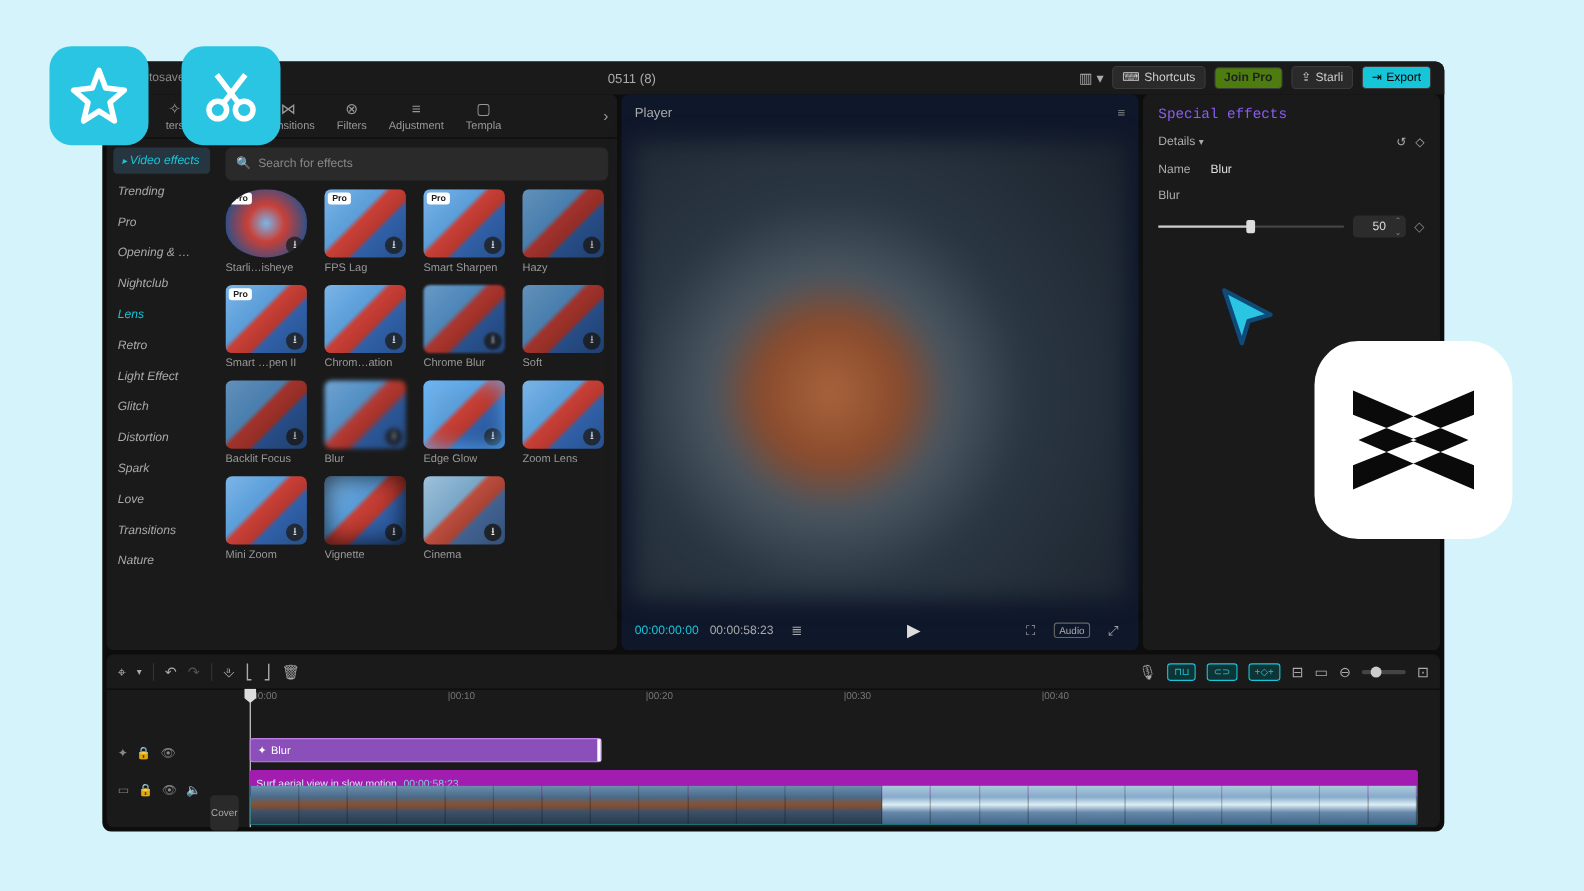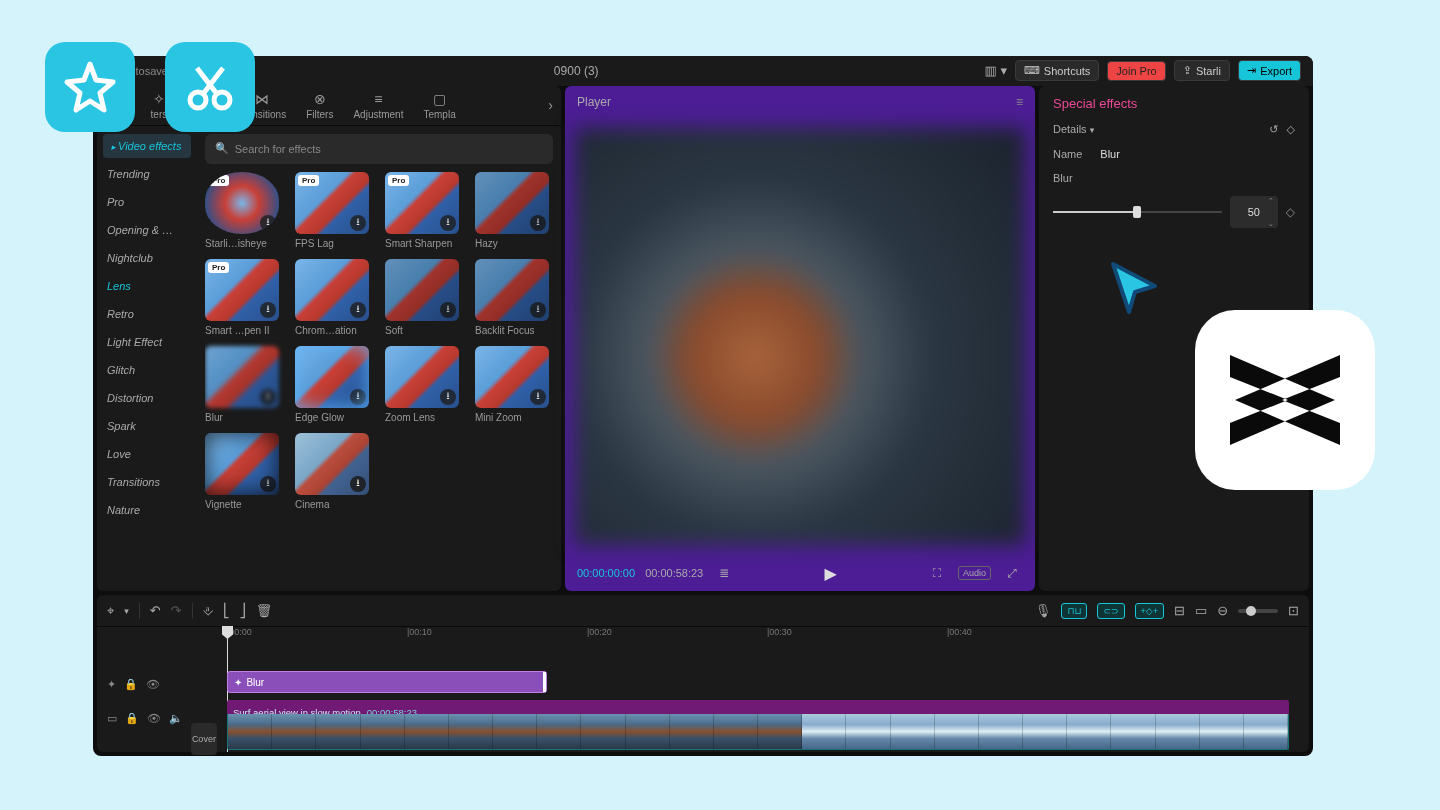--- a/index.html
+++ b/index.html
@@ -4,21 +4,21 @@
 <style>
 * { margin: 0; padding: 0; box-sizing: border-box; font-family: -apple-system, BlinkMacSystemFont, "Segoe UI", sans-serif; }
 body { background: #d5f3fb; width: 1440px; height: 810px; overflow: hidden; position: relative; }
 .app { position: absolute; left: 93px; top: 56px; width: 1220px; height: 700px; background: #0d0d0d; border-radius: 8px; display: flex; flex-direction: column; color: #ccc; font-size: 12px; }
 .titlebar { height: 30px; background: #1a1a1a; display: flex; align-items: center; padding: 0 12px; justify-content: space-between; border-radius: 8px 8px 0 0; }
 .titlebar-left { display: flex; align-items: center; gap: 6px; }
 .dot { width: 11px; height: 11px; border-radius: 50%; }
 .titlebar-center { color: #aaa; font-size: 12px; }
 .titlebar-right { display: flex; align-items: center; gap: 8px; }
 .tb-btn { display: flex; align-items: center; gap: 4px; padding: 3px 8px; border-radius: 4px; background: #2a2a2a; color: #ccc; font-size: 11px; border: 1px solid #3a3a3a; cursor: pointer; }
-.tb-btn.pro { background: #ef4444; color: #222; font-weight: 400; }
+.tb-btn.pro { background: #4d7c0f; color: #222; font-weight: 700; }
 .tb-btn.export { background: #17c5d8; color: #000; font-weight: 500; }
 .main { display: flex; height: 510px; gap: 4px; padding: 0 4px; }
 .left-panel { width: 464px; display: flex; flex-direction: column; background: #1a1a1a; border-radius: 6px; }
 .tab-row { display: flex; align-items: center; height: 40px; padding: 0 8px; gap: 20px; border-bottom: 1px solid #0a0a0a; position: relative; }
 .tab { display: flex; flex-direction: column; align-items: center; gap: 2px; font-size: 10px; color: #999; cursor: pointer; }
 .tab.active { color: #17c5d8; }
 .tab-icon { font-size: 14px; }
 .more-tabs { position: absolute; right: 8px; color: #999; font-size: 14px; cursor: pointer; }
 .left-body { display: flex; flex: 1; overflow: hidden; }
 .sidebar { width: 100px; padding: 6px 0; overflow: hidden; }
@@ -33,78 +33,78 @@
 .thumb.dim { filter: brightness(0.8) blur(0.5px); }
 .thumb.blur1 { filter: blur(1px) brightness(0.85); }
 .thumb.blur2 { filter: blur(2px) brightness(0.9); }
 .thumb.glow::after { content:''; position:absolute; inset:0; border-radius:6px; box-shadow: inset 0 0 18px rgba(90,180,255,0.85); }
 .thumb.vign::after { content:''; position:absolute; inset:0; border-radius:6px; box-shadow: inset 0 0 22px rgba(0,0,0,0.75); }
 .thumb.fish { border-radius: 50%/45%; overflow:hidden; background: radial-gradient(circle at 50% 50%, #7bb5e8 0%, #c84038 35%, #28508c 80%, #888 100%); }
 .thumb.cinema { filter: sepia(0.3) contrast(1.1); }
 .pro-badge { position: absolute; top: 3px; left: 3px; background: #fff; color: #222; font-size: 8px; font-weight: 700; padding: 1px 4px; border-radius: 3px; }
 .dl { position: absolute; bottom: 3px; right: 3px; width: 16px; height: 16px; background: rgba(30,30,30,0.8); border-radius: 50%; display: flex; align-items: center; justify-content: center; color: #ddd; font-size: 10px; }
 .card-label { font-size: 10px; color: #999; white-space: nowrap; overflow: hidden; text-overflow: ellipsis; width: 74px; }
-.center-panel { flex: 1; display: flex; flex-direction: column; background: #4c1d95; border-radius: 6px; }
+.center-panel { flex: 1; display: flex; flex-direction: column; background: #0f172a; border-radius: 6px; }
 .player-head { height: 32px; display: flex; align-items: center; justify-content: space-between; padding: 0 12px; font-size: 12px; color: #aaa; }
 .viewport { flex: 1; margin: 10px; border-radius: 4px; background: radial-gradient(circle at 40% 55%, #a8643c 0%, #8a4a2c 18%, #4a5660 30%, #2a3642 50%, #1a222c 100%); filter: blur(10px); }
 .player-bar { height: 36px; display: flex; align-items: center; padding: 0 12px; gap: 10px; font-size: 11px; }
 .time-cur { color: #17c5d8; }
 .time-dur { color: #aaa; }
 .play-icon { margin: 0 auto; font-size: 16px; color: #ddd; cursor: pointer; }
 .pb-right { display: flex; gap: 10px; align-items: center; }
 .pb-ic { width: 22px; height: 18px; display: flex; align-items: center; justify-content: center; color: #aaa; cursor: pointer; font-size: 12px; }
 .ratio { border: 1px solid #666; border-radius: 3px; padding: 1px 4px; font-size: 9px; color: #aaa; }
 .right-panel { width: 270px; background: #1a1a1a; border-radius: 6px; padding: 10px 14px; display: flex; flex-direction: column; gap: 12px; position: relative; }
-.rp-title { color: #ec4899; font-size: 13px; }
+.rp-title { color: #8b5cf6; font-size: 13px; font-family: Liberation Mono, monospace; }
 .rp-row { display: flex; align-items: center; justify-content: space-between; font-size: 11px; color: #aaa; }
 .rp-row .icons { display: flex; gap: 8px; }
 .rp-label { font-size: 11px; color: #aaa; }
 .slider-row { display: flex; align-items: center; gap: 8px; }
 .slider { flex: 1; height: 2px; background: #444; position: relative; border-radius: 2px; }
 .slider-fill { position: absolute; left: 0; height: 2px; background: #ccc; }
 .slider-thumb { position: absolute; top: -5px; width: 8px; height: 12px; background: #ddd; border-radius: 2px; }
-.stepper { width: 48px; height: 32px; background: #2c2c2c; border-radius: 4px; display: flex; align-items: center; justify-content: center; font-size: 11px; color: #ddd; position: relative; }
+.stepper { width: 48px; height: 20px; background: #2c2c2c; border-radius: 4px; display: flex; align-items: center; justify-content: center; font-size: 11px; color: #ddd; position: relative; }
 .stepper::after { content:'⌃'; position:absolute; right:4px; top:1px; font-size:7px; color:#888; }
 .stepper::before { content:'⌄'; position:absolute; right:4px; bottom:0; font-size:7px; color:#888; }
 .cursor-overlay { position: absolute; pointer-events: none; }
 .timeline { flex: 1; background: #1a1a1a; margin: 4px; border-radius: 6px; display: flex; flex-direction: column; }
 .tl-toolbar { height: 32px; display: flex; align-items: center; padding: 0 10px; gap: 10px; border-bottom: 1px solid #0a0a0a; }
 .tl-ic { color: #aaa; font-size: 13px; cursor: pointer; }
 .tl-right { margin-left: auto; display: flex; gap: 10px; align-items: center; }
 .tl-chip { background: #0f3436; border: 1px solid #17c5d8; color: #17c5d8; padding: 2px 5px; border-radius: 3px; font-size: 9px; }
 .tl-body { flex: 1; display: flex; position: relative; }
 .tl-left { width: 130px; display: flex; flex-direction: column; }
 .tl-left-row { height: 26px; display: flex; align-items: center; gap: 8px; padding: 0 10px; color: #888; font-size: 11px; }
 .cover-btn { width: 32px; height: 32px; background: #2a2a2a; border-radius: 4px; display: flex; align-items: center; justify-content: center; font-size: 9px; color: #aaa; margin-left: auto; margin-top: 41px; }
 .tl-tracks { flex: 1; position: relative; }
 .ruler { height: 20px; display: flex; color: #777; font-size: 9px; position: relative; }
 .ruler span { position: absolute; }
 .playhead { position: absolute; left: 0; top: 0; bottom: 0; width: 1px; background: #ddd; }
 .playhead::before { content:''; position:absolute; top:-1px; left:-5px; width:11px; height:13px; background:#ddd; clip-path: polygon(0 0,100% 0,100% 65%,50% 100%,0 65%); }
 .track { height: 25px; margin-top: 6px; position: relative; }
 .fx-clip { position: absolute; left: 0; width: 320px; height: 22px; background: #8a4fb8; border: 1px solid #c080e8; border-radius: 3px; display: flex; align-items: center; padding: 0 6px; gap: 4px; color: #fff; font-size: 10px; }
 .fx-clip::after { content:''; position:absolute; right:0; top:0; bottom:0; width:3px; background:#fff; }
-.vid-header { position: absolute; left: 0; right: 20px; height: 24px; background: #701a75; color: #cfeff1; font-size: 9.5px; padding: 0 6px; display: flex; align-items: center; gap: 6px; border-radius: 2px 2px 0 0; }
+.vid-header { position: absolute; left: 0; right: 20px; height: 24px; background: #a21caf; color: #cfeff1; font-size: 9.5px; padding: 0 6px; display: flex; align-items: center; gap: 6px; border-radius: 2px 2px 0 0; }
 .vid-strip { position: absolute; top: 14px; left: 0; right: 20px; height: 36px; display: flex; border: 1px solid #17727a; border-top:none; border-radius: 0 0 2px 2px; overflow: hidden; }
 .frame { flex: 1; background: linear-gradient(180deg, #6a92b0 0%, #4a6a88 30%, #885030 50%, #3a5068 70%, #2a3a4c 100%); border-right: 1px solid rgba(0,0,0,0.2); }
 .frame.w { background: linear-gradient(180deg, #aaccdd 0%, #88aacc 30%, #ddeef5 50%, #6688aa 70%, #446688 100%); }
 .badge-icon { position: absolute; width: 90px; height: 90px; background: #2bc5e4; border-radius: 20px; display: flex; align-items: center; justify-content: center; }
 .logo-overlay { position: absolute; width: 180px; height: 180px; background: #fff; border-radius: 40px; display: flex; align-items: center; justify-content: center; }
 </style>
 </head>
 <body>
 
 <div class="app">
 
   <div class="titlebar">
     <div class="titlebar-left">
       <span class="dot" style="background:#5ac45a"></span>
       <span style="font-size:11px;color:#888">Autosave</span>
     </div>
-    <div class="titlebar-center">0900 (3)</div>
+    <div class="titlebar-center">0511 (8)</div>
     <div class="titlebar-right">
       <span class="tl-ic">▥ ▾</span>
       <button class="tb-btn">
           <span>⌨</span>
           <span>Shortcuts</span>
         </button>
       <button class="tb-btn pro">Join Pro</button>
       <button class="tb-btn">
           <span>⇪</span>
           <span>Starli</span>
@@ -206,20 +206,26 @@
                   <span class="pro-badge">Pro</span>
                   <span class="dl">⭳</span>
                 </div>
                 <div class="card-label">Smart …pen II</div>
               </div>
               <div class="card">
                 <div class="thumb ">
                   <span class="dl">⭳</span>
                 </div>
                 <div class="card-label">Chrom…ation</div>
+              </div>
+              <div class="card">
+                <div class="thumb blur1">
+                  <span class="dl">⭳</span>
+                </div>
+                <div class="card-label">Chrome Blur</div>
               </div>
               <div class="card">
                 <div class="thumb dim">
                   <span class="dl">⭳</span>
                 </div>
                 <div class="card-label">Soft</div>
               </div>
               <div class="card">
                 <div class="thumb dim">
                   <span class="dl">⭳</span>

